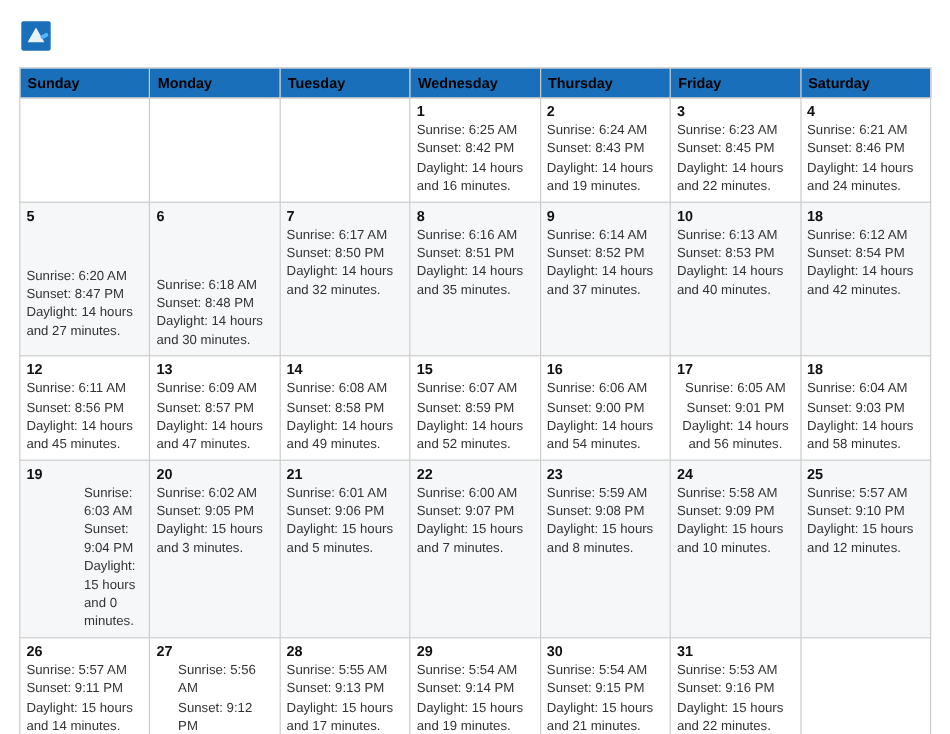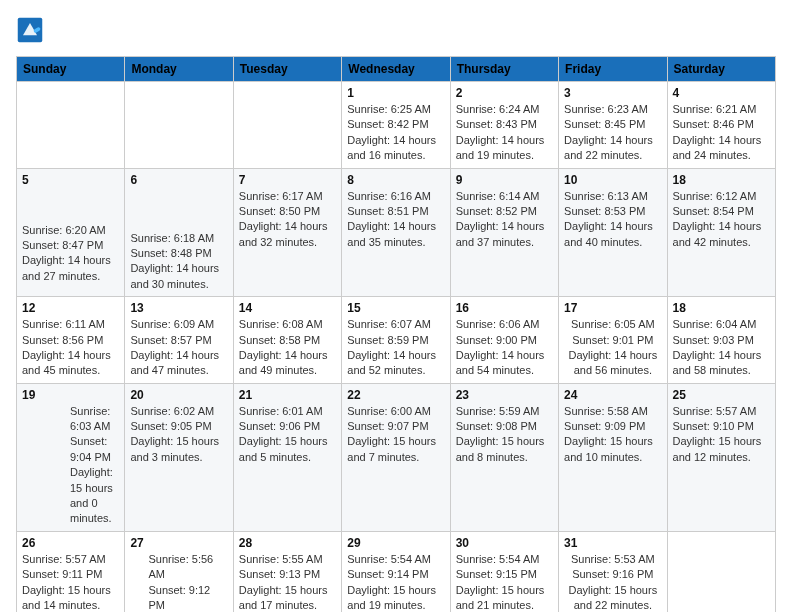--- a/index.html
+++ b/index.html
@@ -337,21 +337,21 @@
         </td>
         <td>
           <div class="day-number">30</div>
           <div class="day-info" style="white-space: pre-line;">Sunrise: 5:54 AM
 Sunset: 9:15 PM
 Daylight: 15 hours
 and 21 minutes.</div>
         </td>
         <td>
           <div class="day-number">31</div>
-          <div class="day-info" style="white-space: pre-line; text-align: center;">Sunrise: 5:53 AM
+          <div class="day-info" style="white-space: pre-line;">Sunrise: 5:53 AM
 Sunset: 9:16 PM
 Daylight: 15 hours
 and 22 minutes.</div>
         </td>
         <td class="empty-cell"></td>
       </tr>
     </tbody>
 </table>
 
 </body></html>

